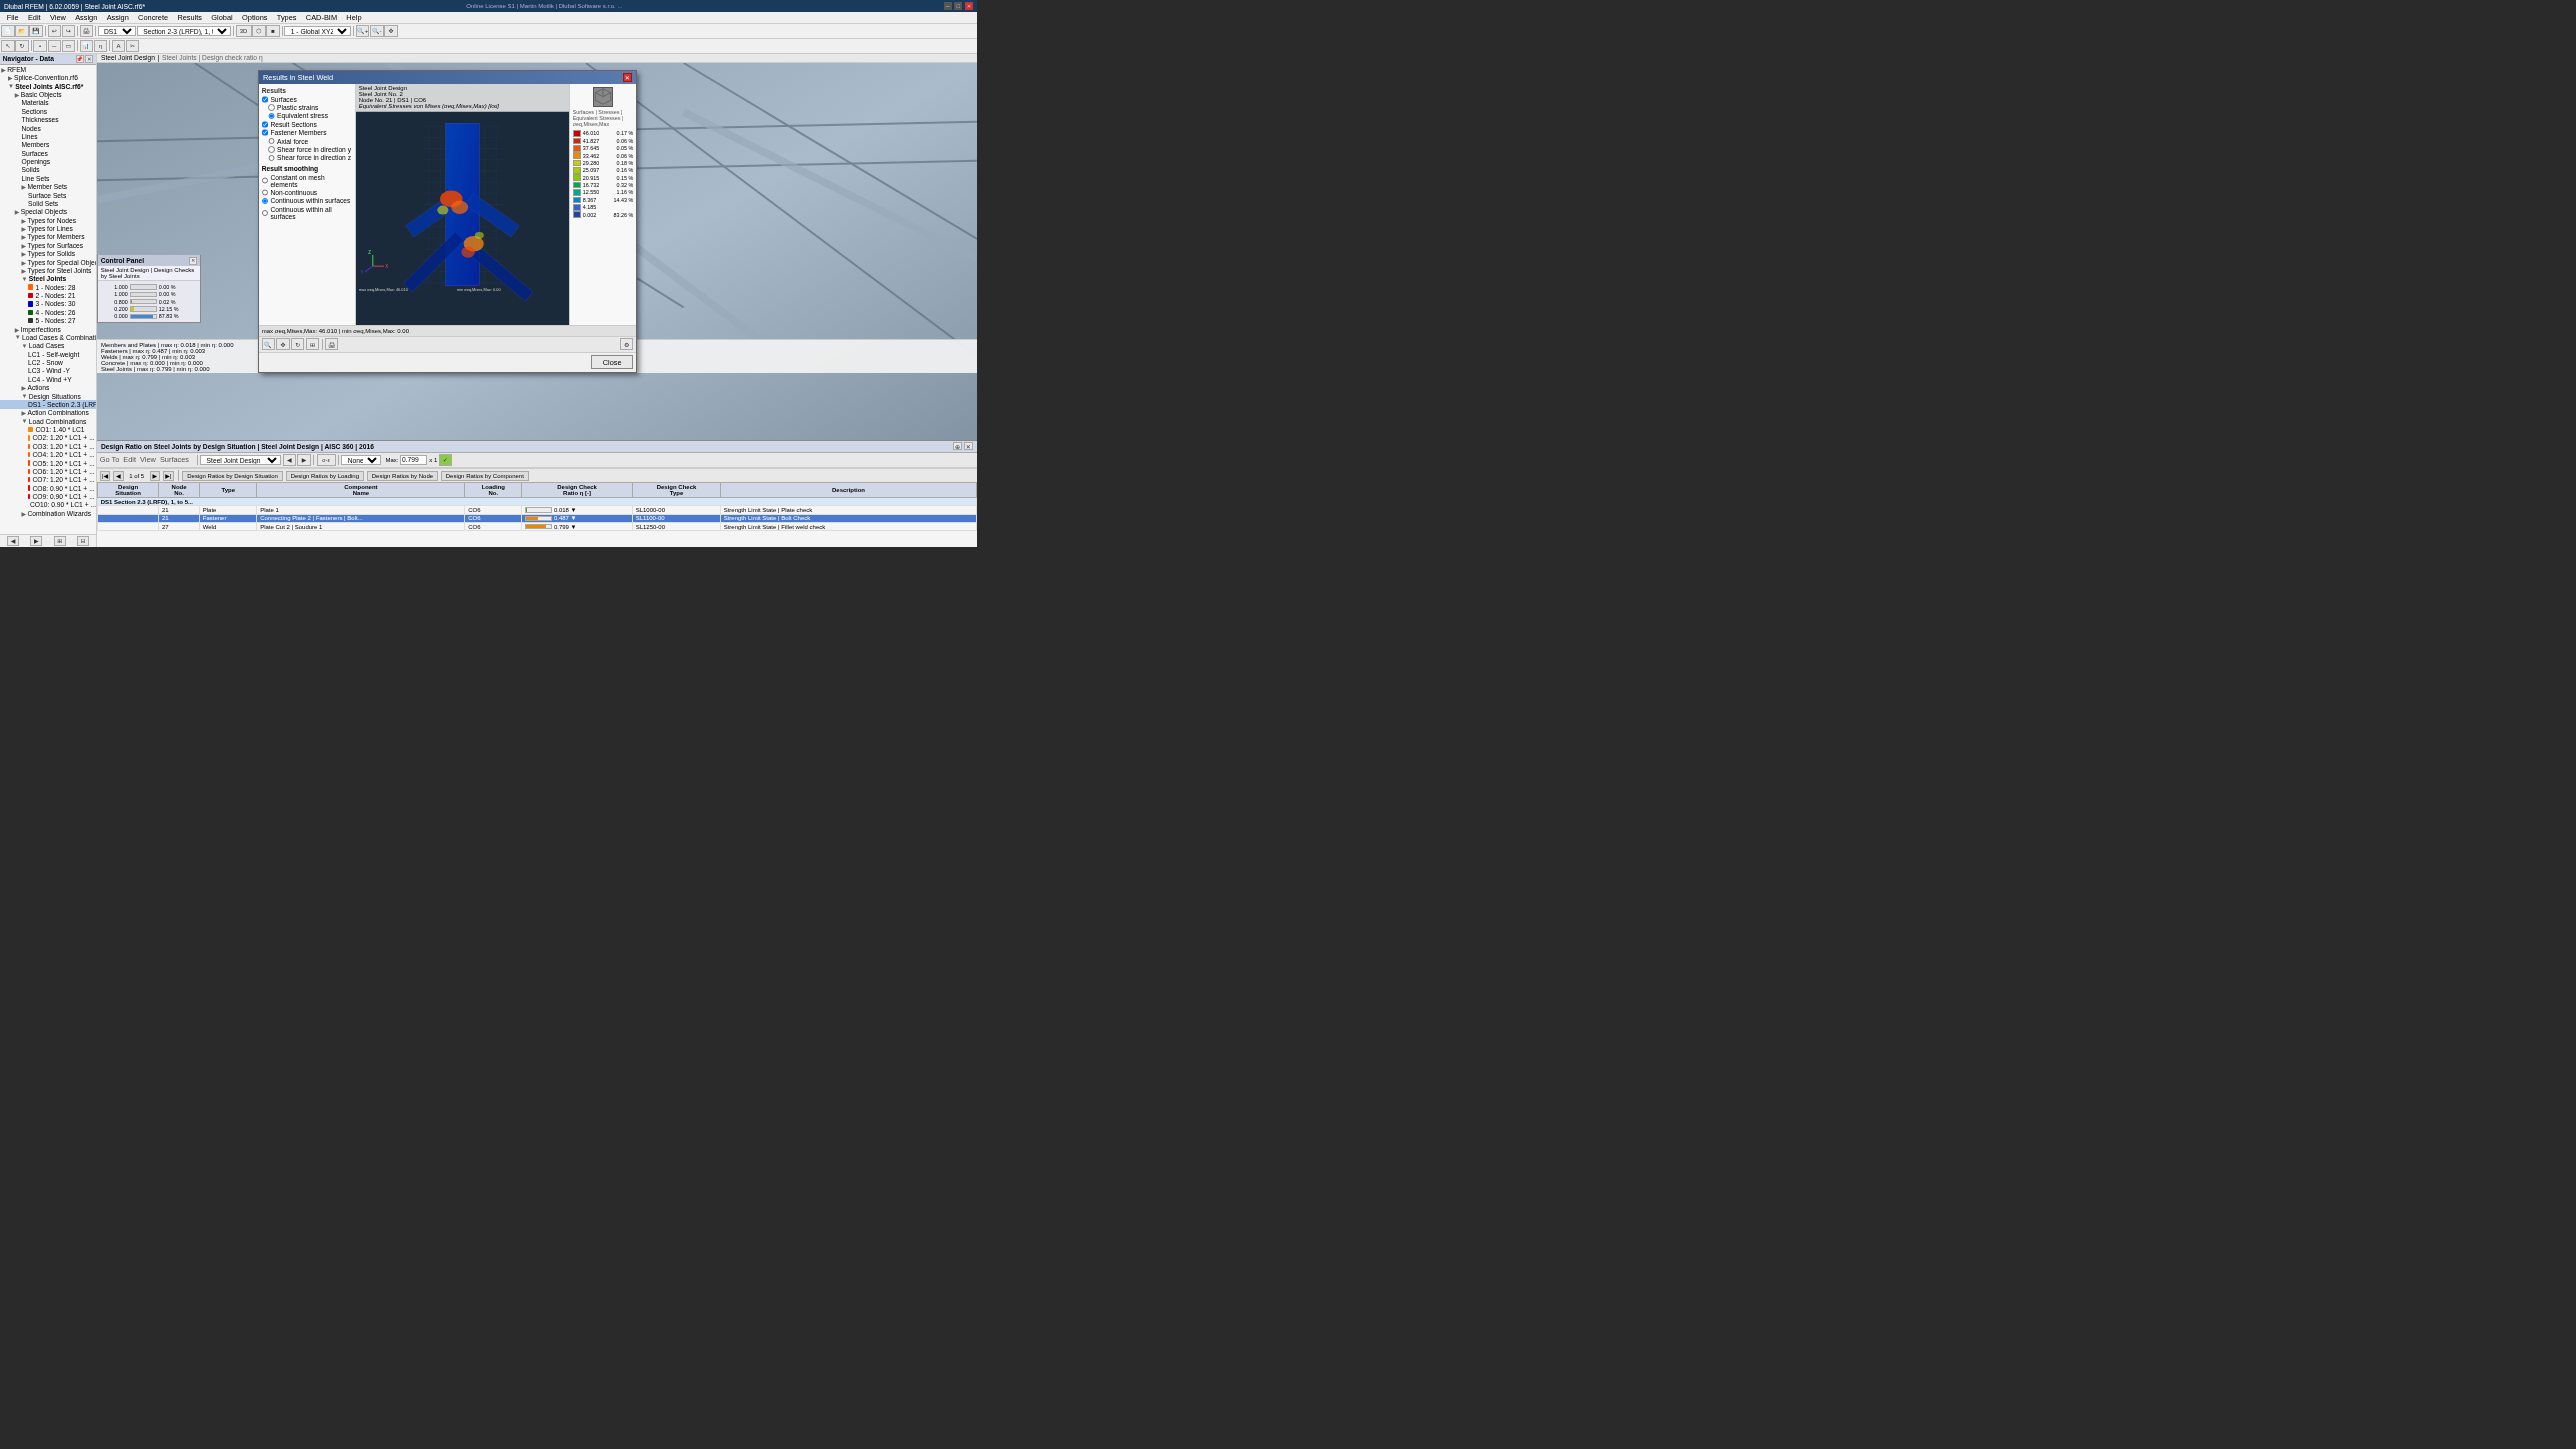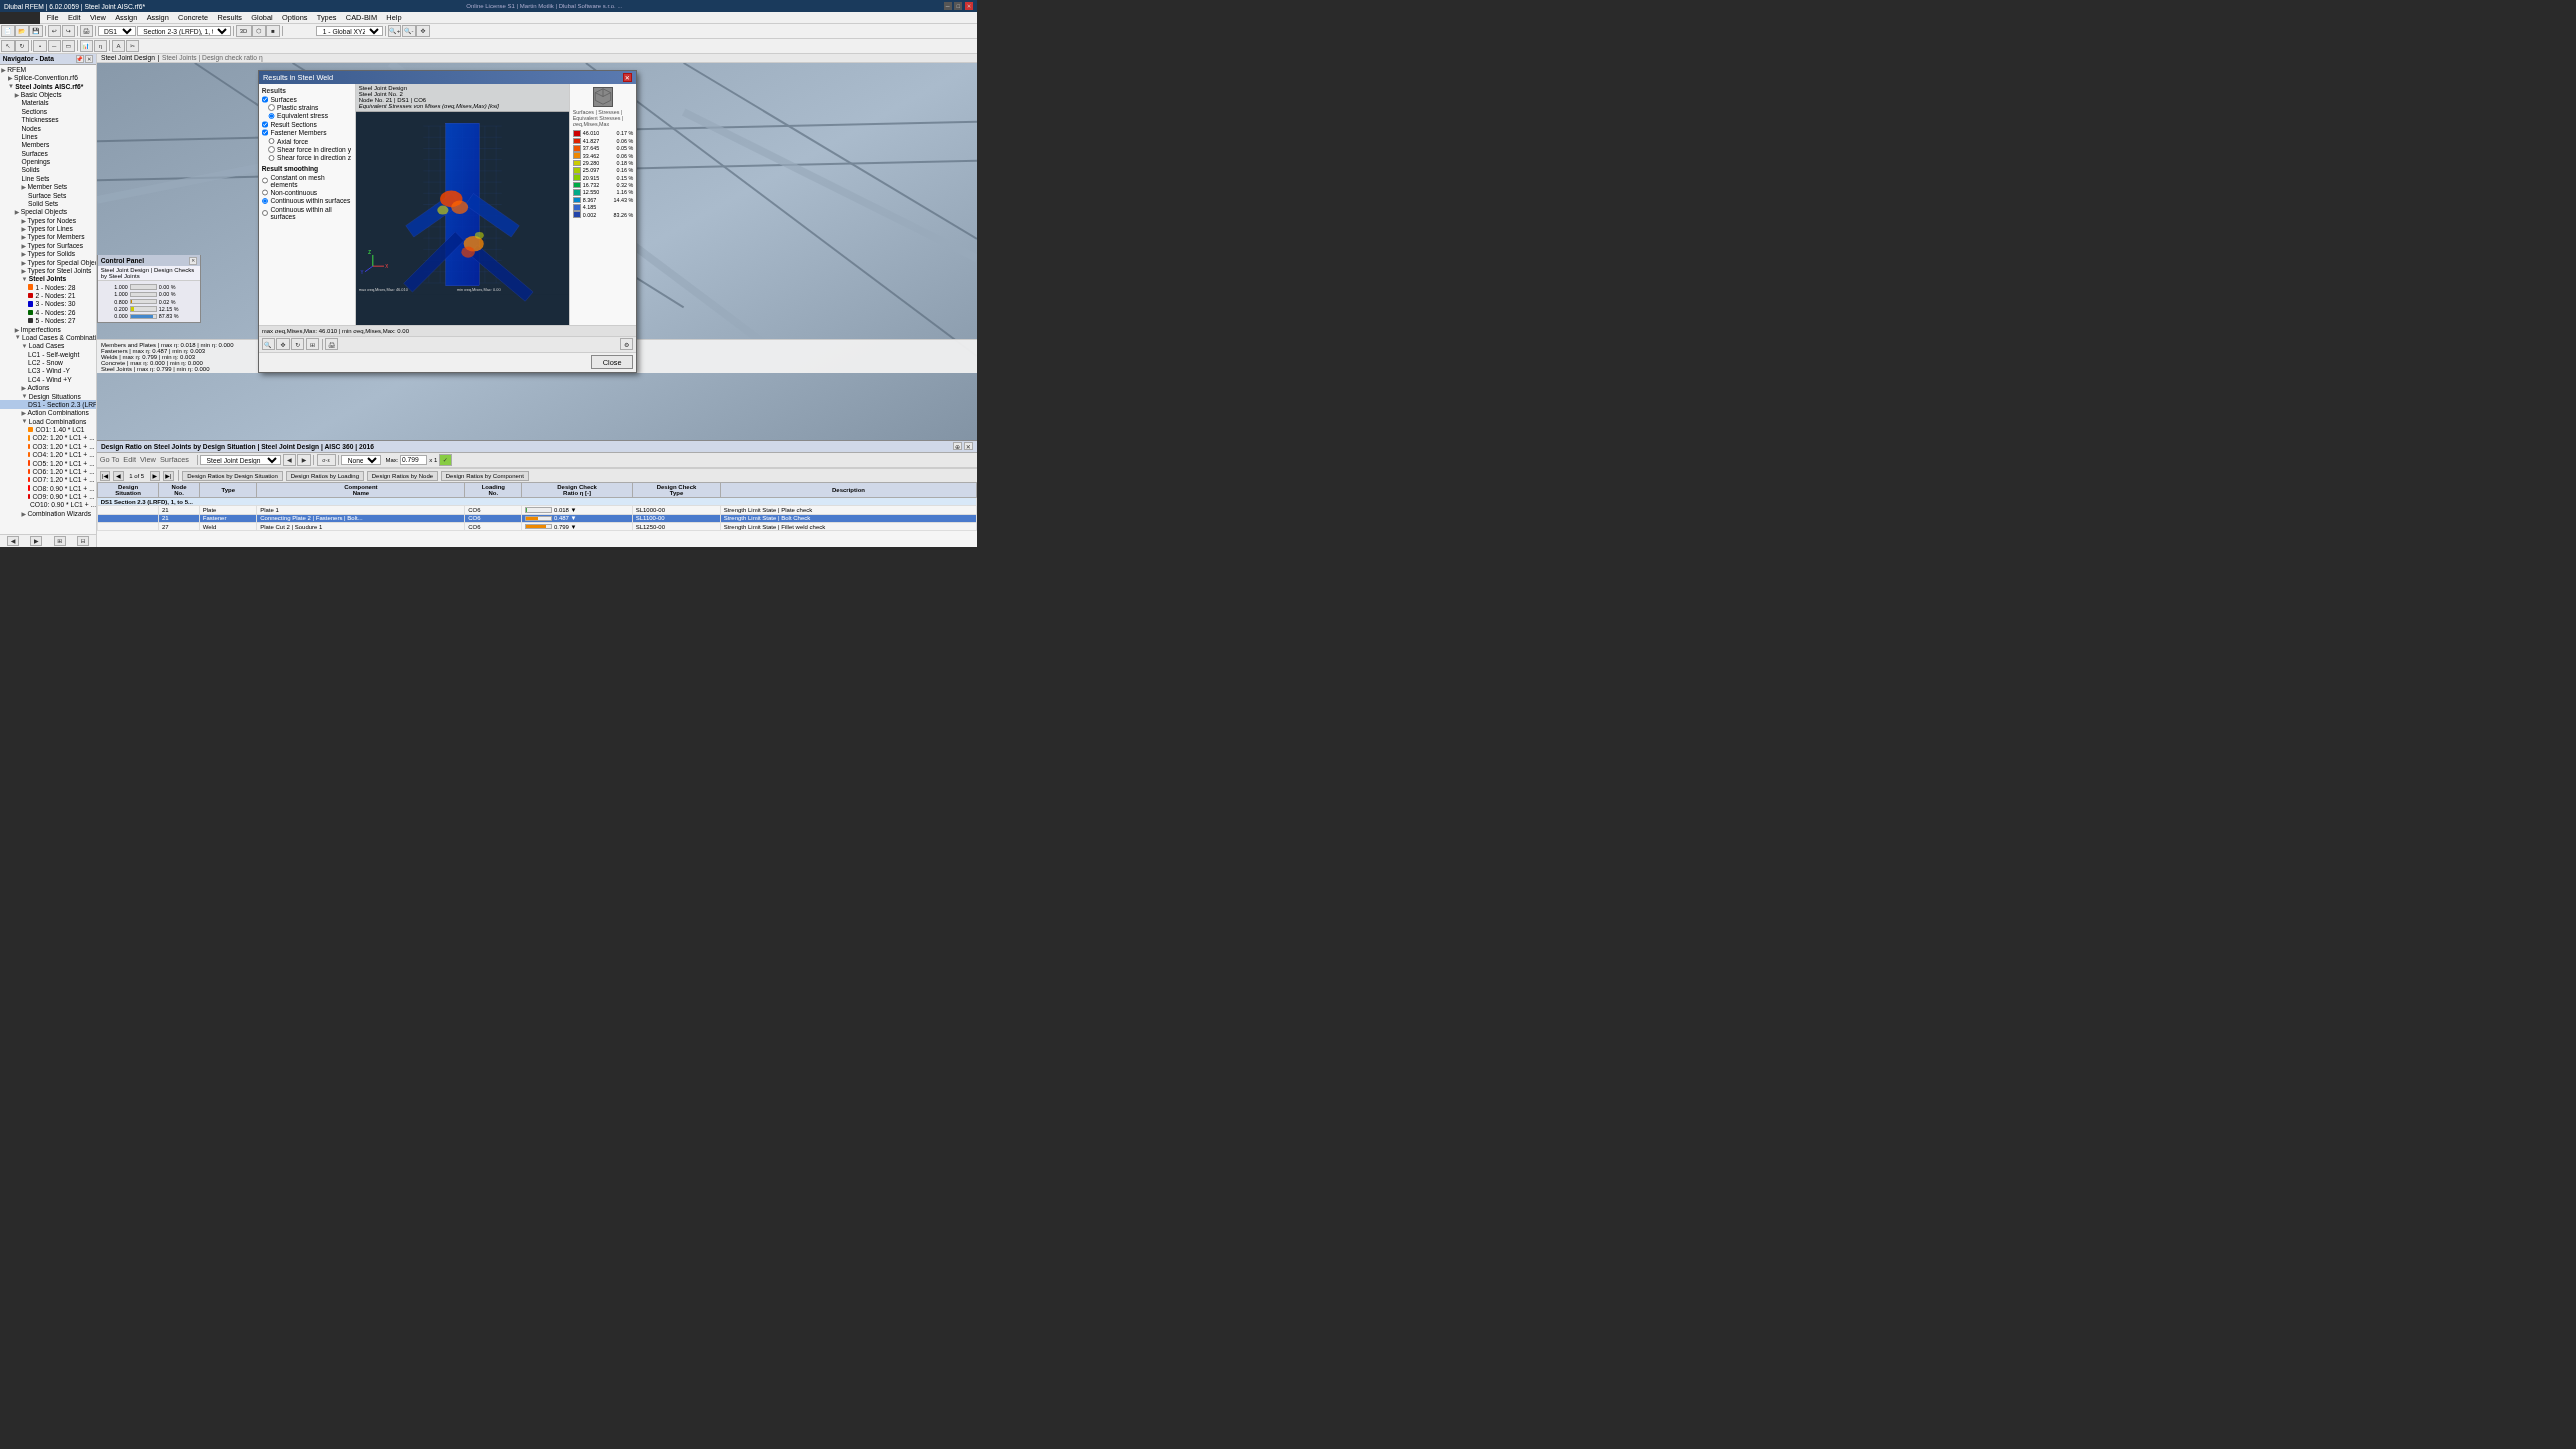--- a/index.html
+++ b/index.html
@@ -39,21 +39,20 @@
     
     #menubar {
       background: #f0f0f0;
       height: 12px;
       display: flex;
       align-items: flex-end;
       padding: 0 2.7px;
       border-bottom: 0.7px solid #ccc;
       font-size: 7.4px;
       gap: 1.3px;
-      margin-left: 40px;
     }
     .menu-item {
       padding: 0.7px 4px;
       cursor: pointer;
       white-space: nowrap;
     }
 
     
     .toolbar-row {
       background: #f0f0f0;
@@ -516,21 +515,21 @@
     <option>DS1</option>
   </select>
   <select class="tb-combo" style="width:94px;">
     <option>Section 2-3 (LRFD), 1, to 5...</option>
   </select>
   <div class="tb-sep"></div>
   <button class="tb-btn" style="width:16px;">3D</button>
   <button class="tb-btn">⬡</button>
   <button class="tb-btn">■</button>
   <div class="tb-sep"></div>
-  <select class="tb-combo" style="width:67px;margin-left:32px;">
+  <select class="tb-combo" style="width:67px;">
     <option>1 - Global XYZ</option>
   </select>
   <div class="tb-sep"></div>
   <button class="tb-btn">🔍+</button>
   <button class="tb-btn">🔍-</button>
   <button class="tb-btn">✥</button>
 </div>
 
 <div class="toolbar-row">
   <button class="tb-btn">↖</button>

